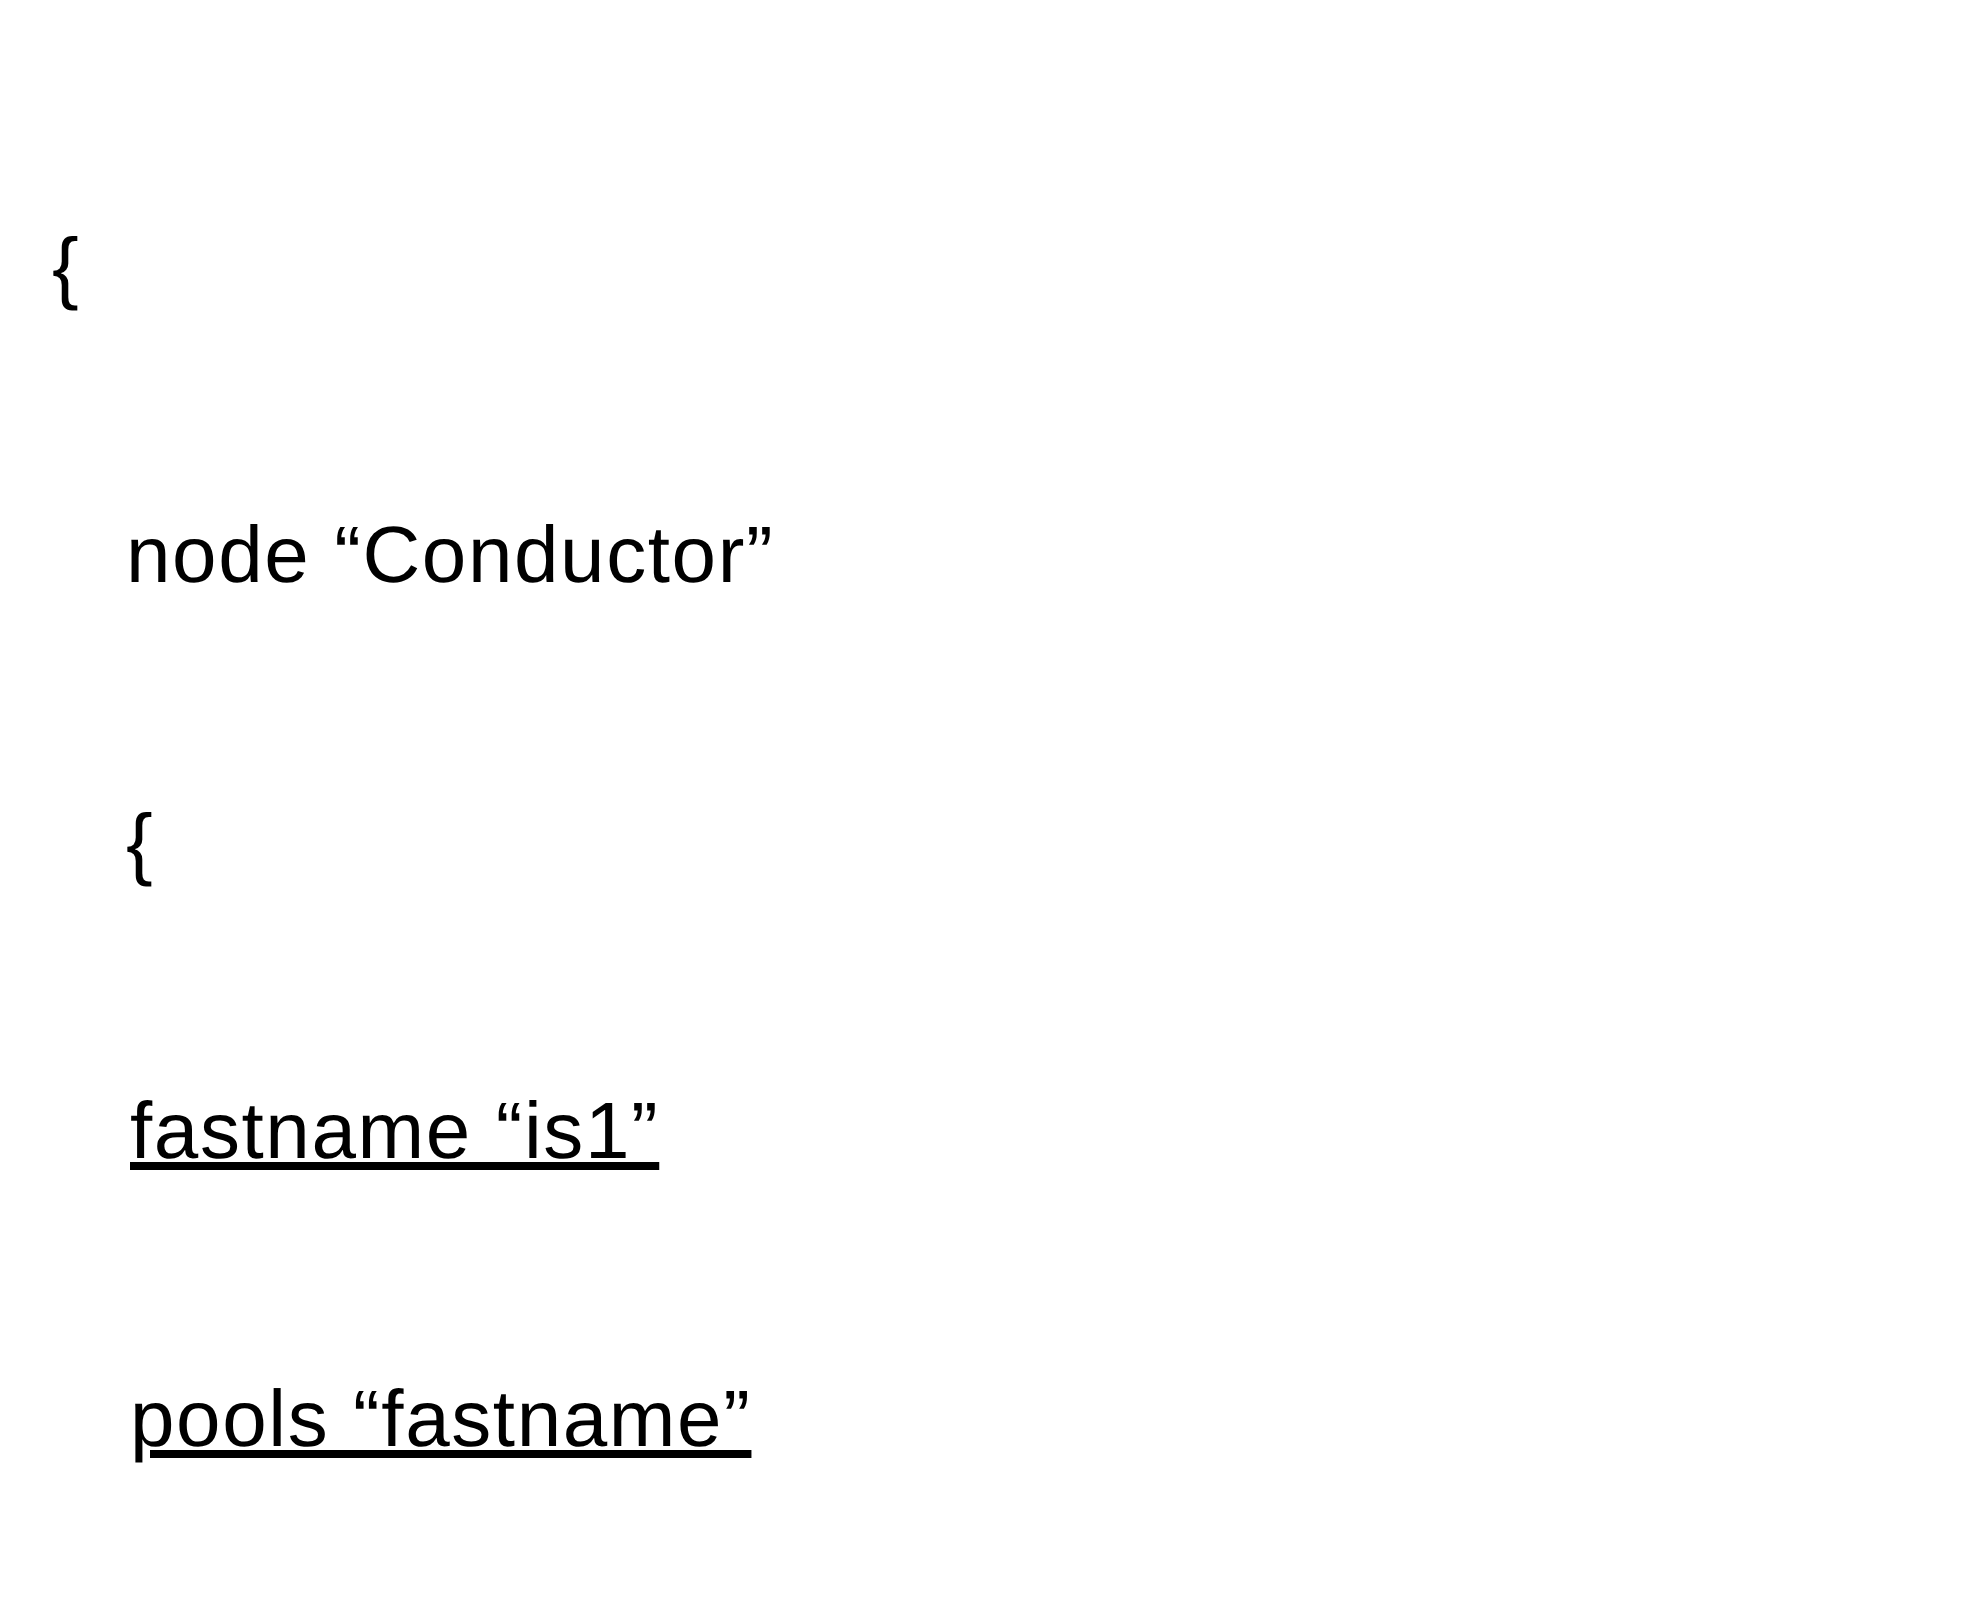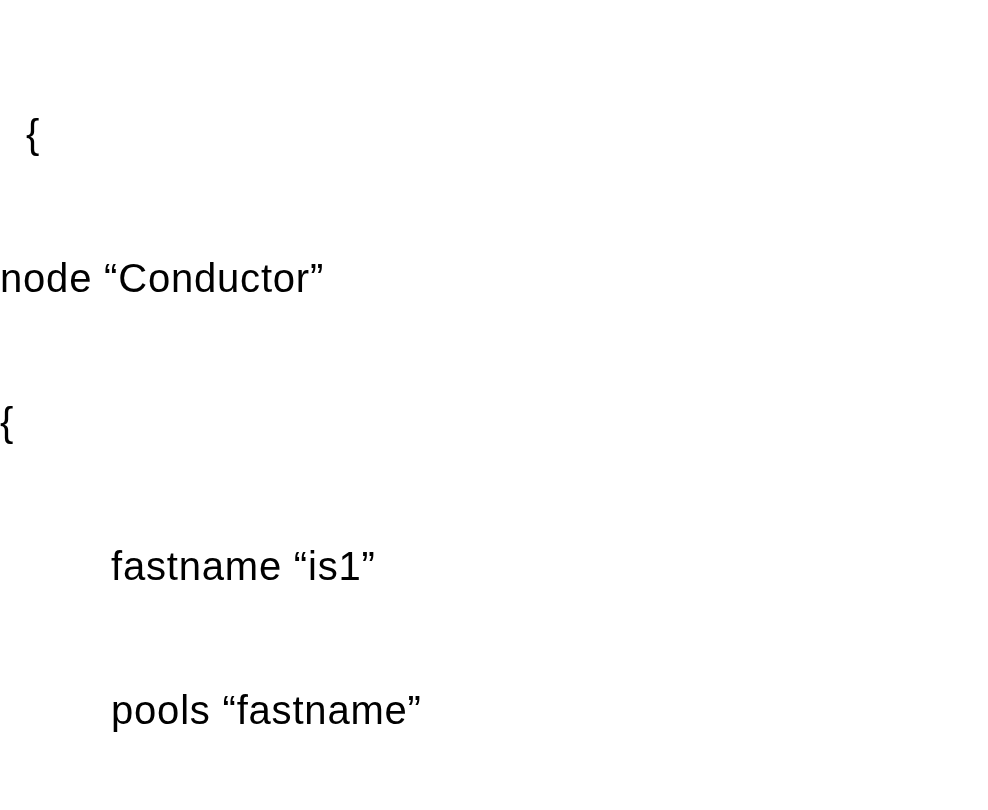--- a/index.html
+++ b/index.html
@@ -20,22 +20,22 @@
     font-size: 40px;
     line-height: 48px;
     color: #000000;
     letter-spacing: 0.8px;
     white-space: pre;
   }
   .code-line {
     height: 48px;
   }
   .ind0 { padding-left: 26px; }
-  .ind1 { }
-  .ind2 { padding-left: 111px; }
+  .ind1 { padding-left: 63px; }
+  .ind2 { padding-left: 65px; text-decoration: underline; }
 </style>
 </head>
 <body>
 
 <div class="page">
   <div class="code-block">
     <div class="code-line ind0">{</div>
     <div class="code-line ind1">node “Conductor”</div>
     <div class="code-line ind1">{</div>
     <div class="code-line ind2">fastname “is1”</div>

